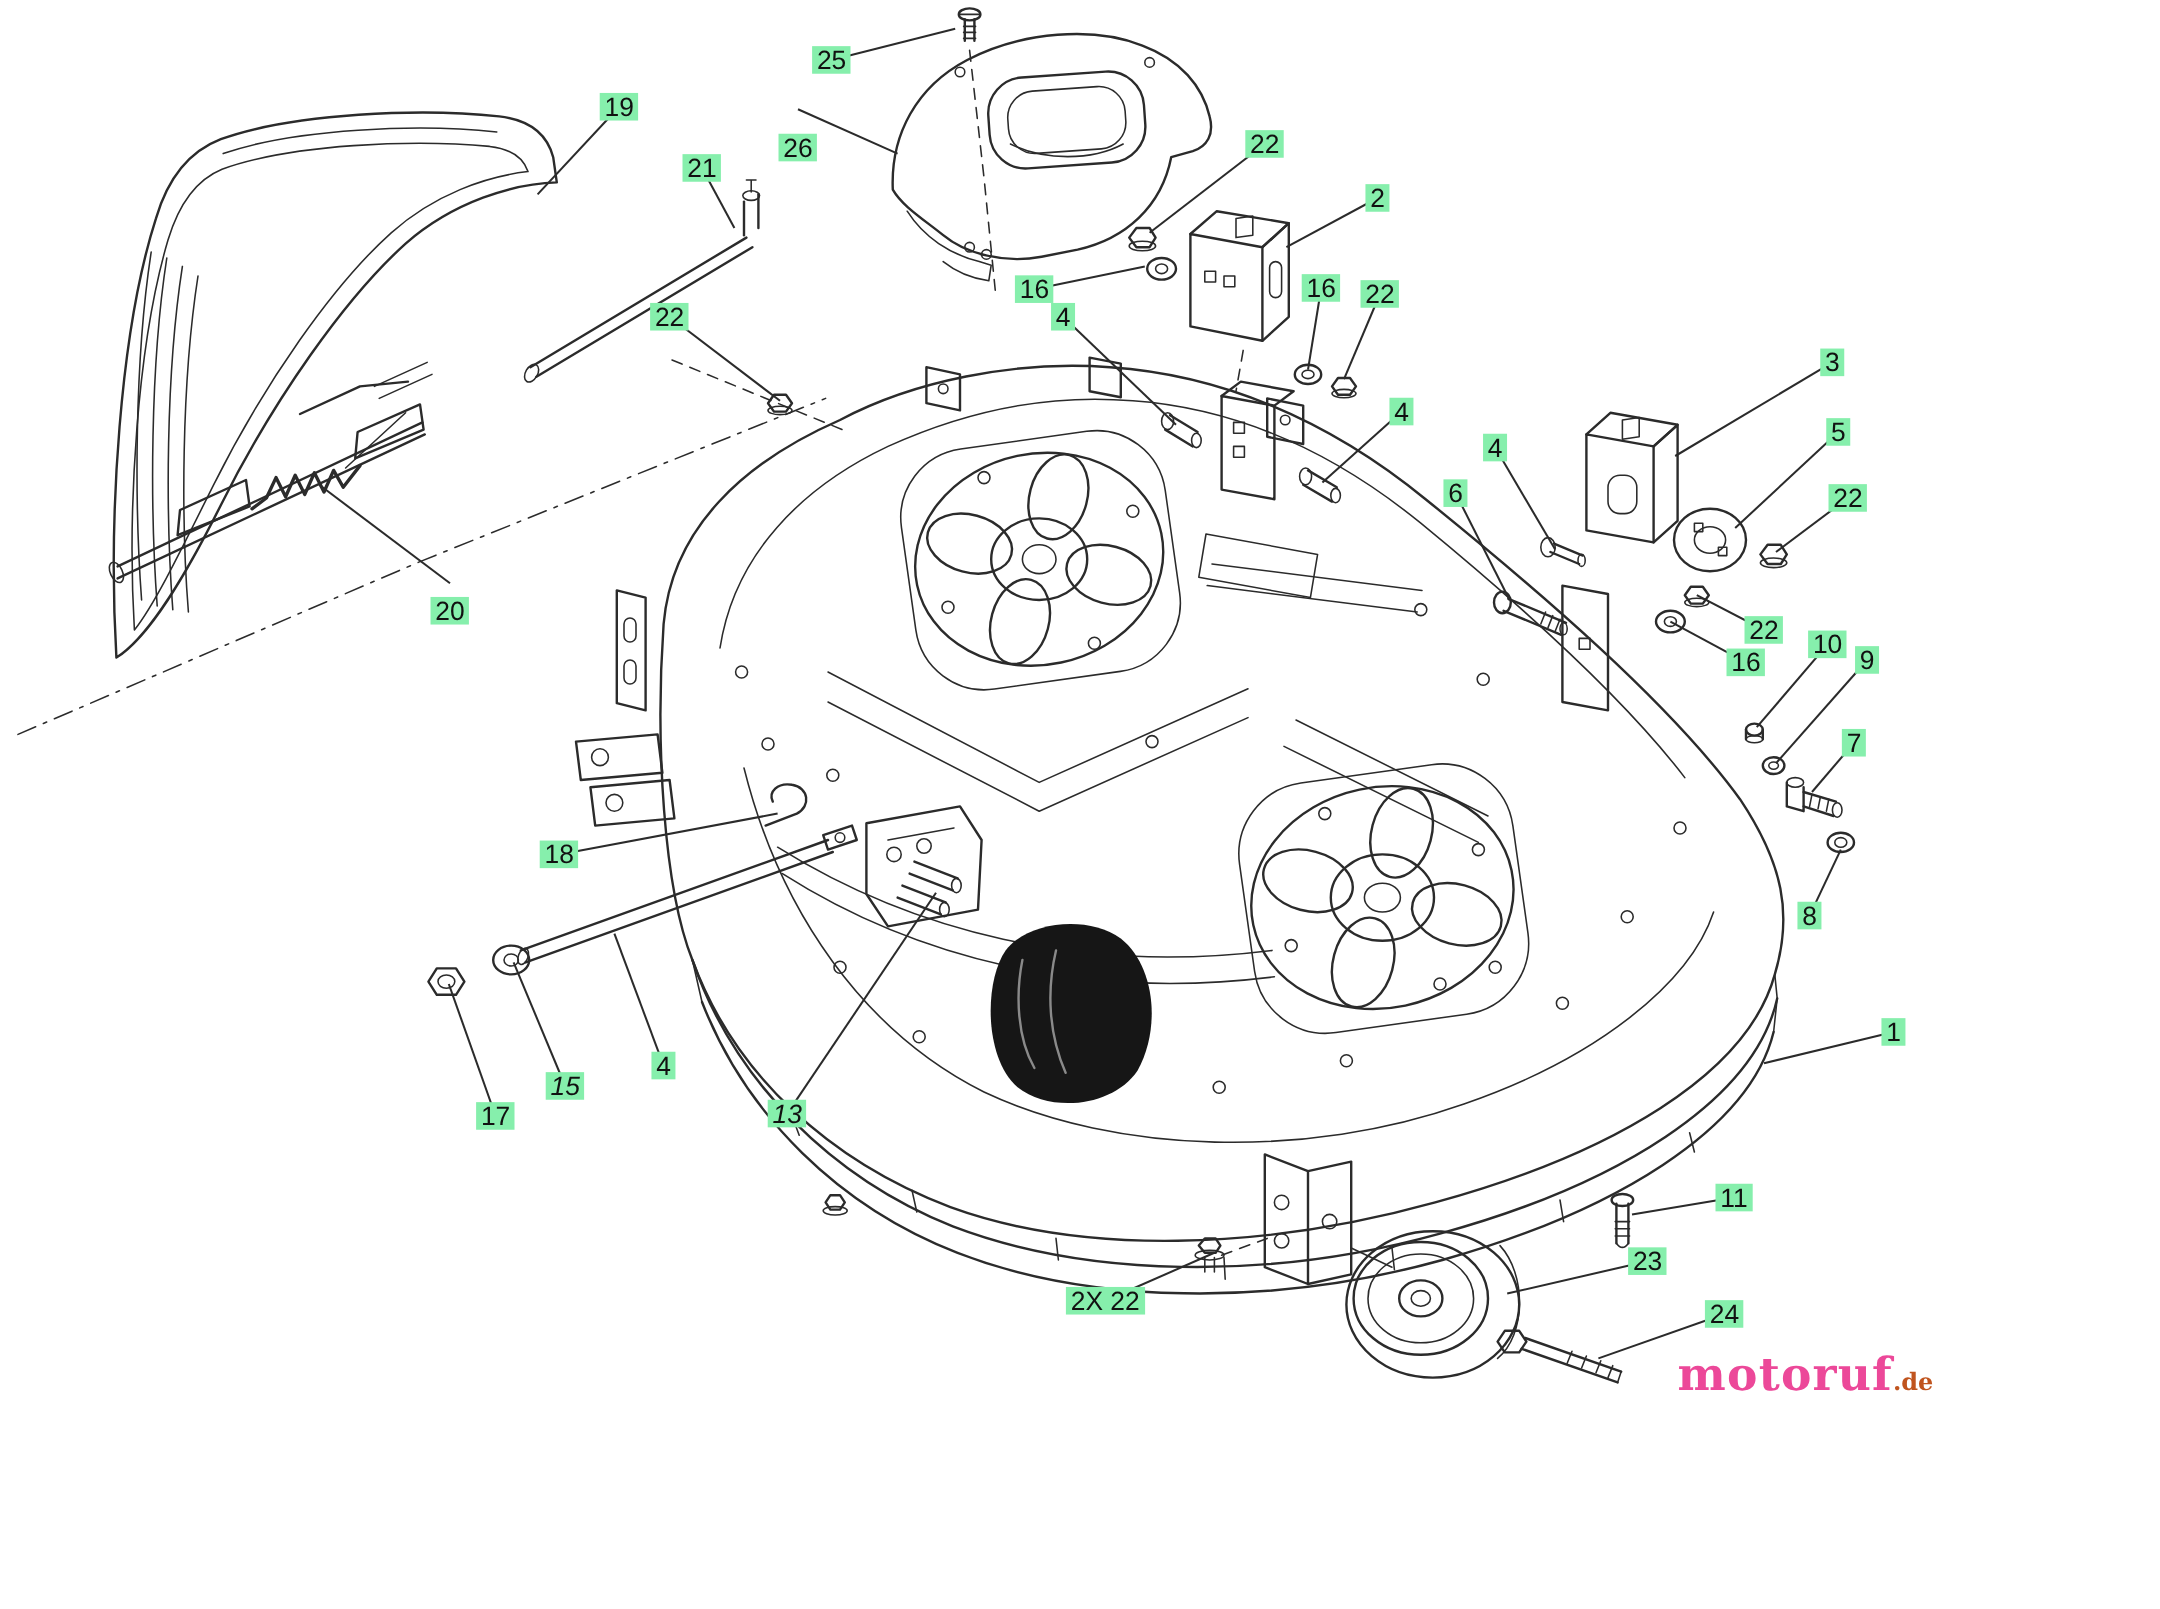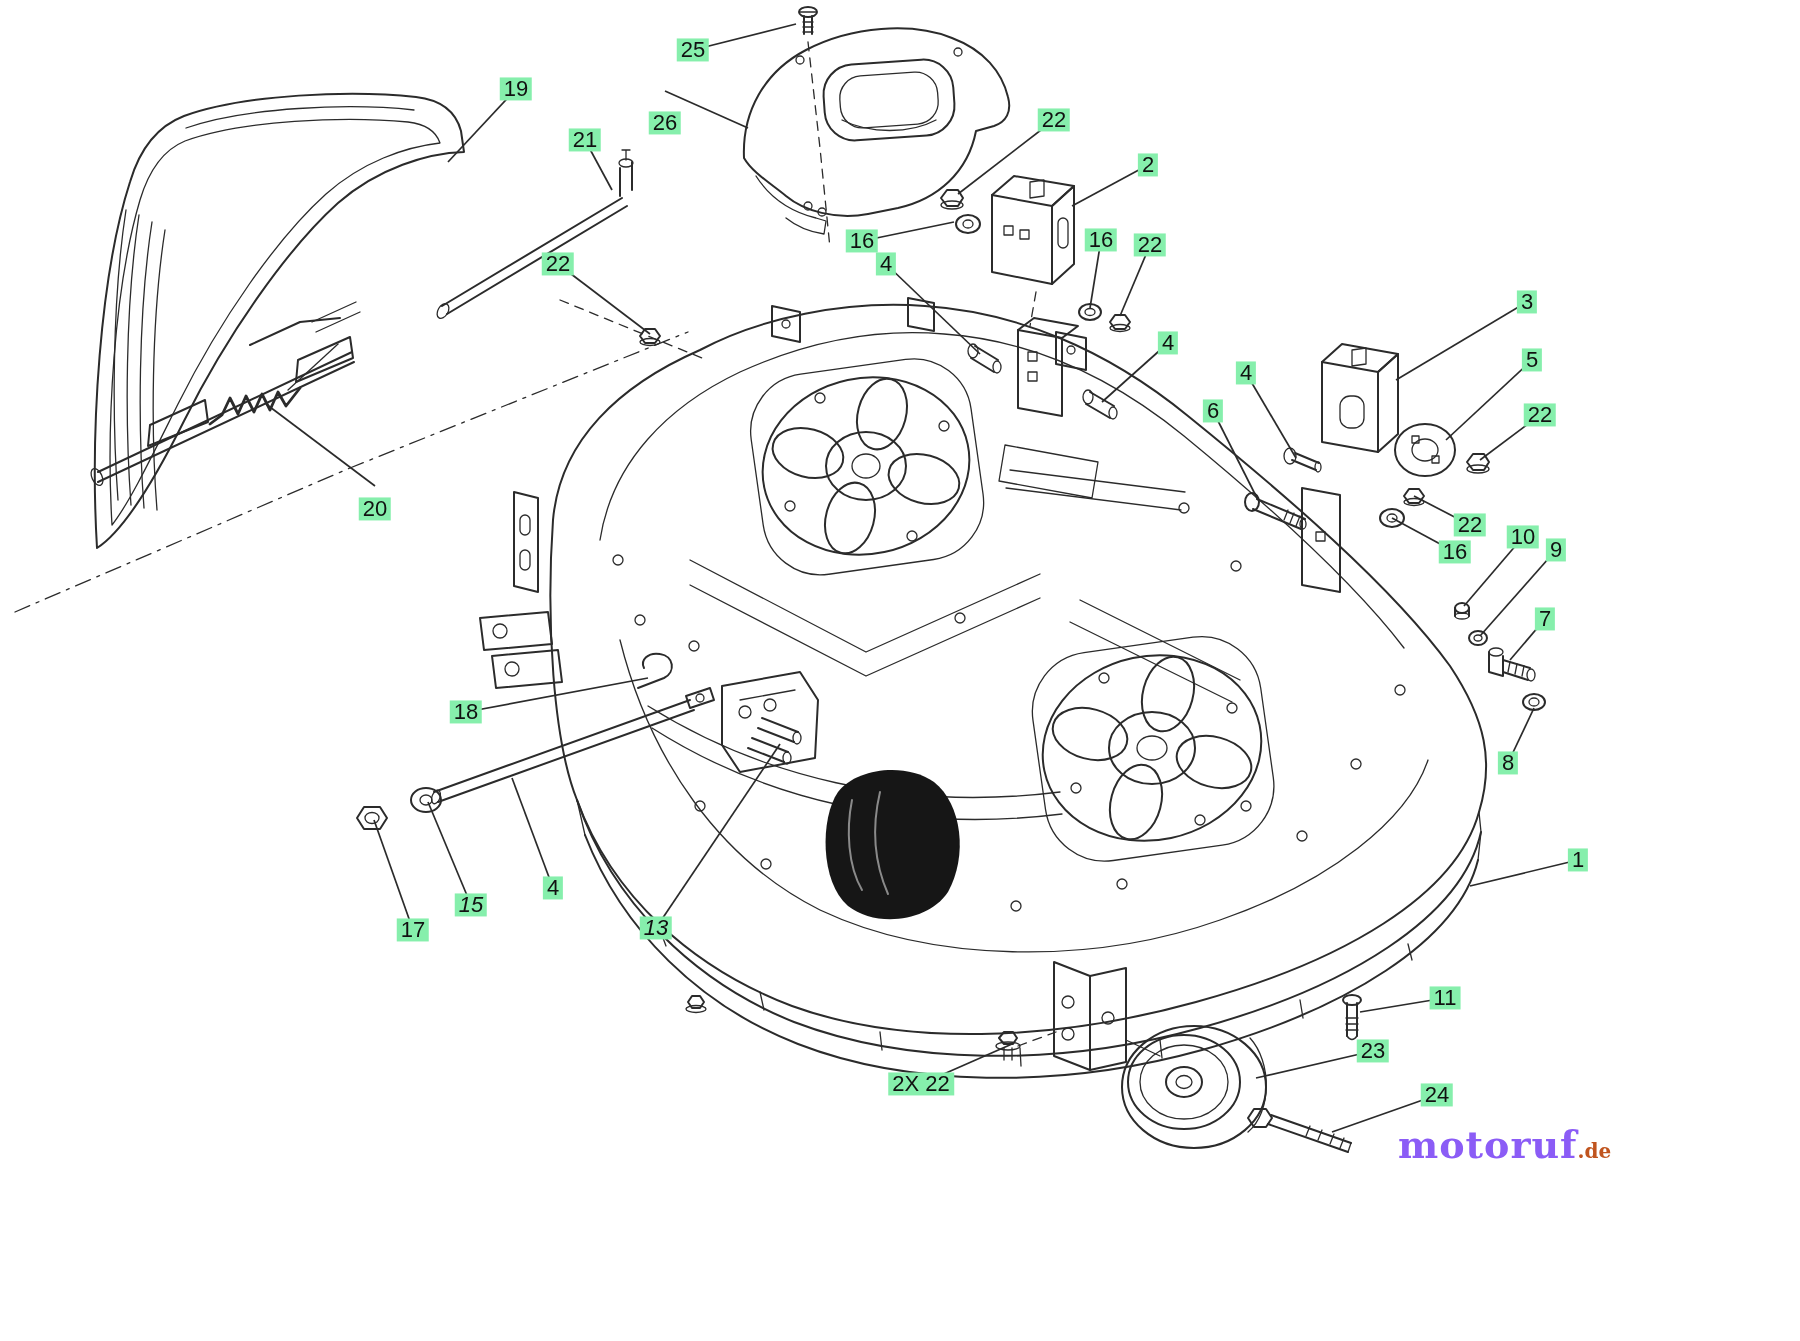--- a/index.html
+++ b/index.html
@@ -21,21 +21,21 @@
   .lead { stroke:var(--line); stroke-width:1.7; }
   .ln  { fill:none; stroke:var(--line); stroke-width:2;   stroke-linecap:round; stroke-linejoin:round; }
   .ln1 { fill:none; stroke:var(--line); stroke-width:1.3; stroke-linecap:round; stroke-linejoin:round; }
   .lnb { fill:none; stroke:var(--line); stroke-width:2.8; stroke-linecap:round; stroke-linejoin:round; }
   .fillD { fill:#161616; stroke:none; }
   .hl  { fill:none; stroke:#8a8a8a; stroke-width:2; stroke-linecap:round; }
   .dashA { stroke-dasharray:16 7 3 7; }
   .dashB { stroke-dasharray:9 7; }
   .watermark { position:absolute; left:1398px; top:1122px; z-index:4;
     font-family:"DejaVu Serif", serif; font-weight:bold; }
-  .wm-main { font-size:38px; color:#8b5cf6; letter-spacing:1px;margin-top:32px; }
+  .wm-main { font-size:38px; color:#ec4899; letter-spacing:1px;margin-top:32px; }
   .wm-suffix { font-size:20px; color:#c0541e; }
 </style>
 </head>
 <body>
 
 <div class="stage">
 
   <svg class="art" width="1800" height="1341" viewBox="0 0 1800 1341">
 
     <g>

